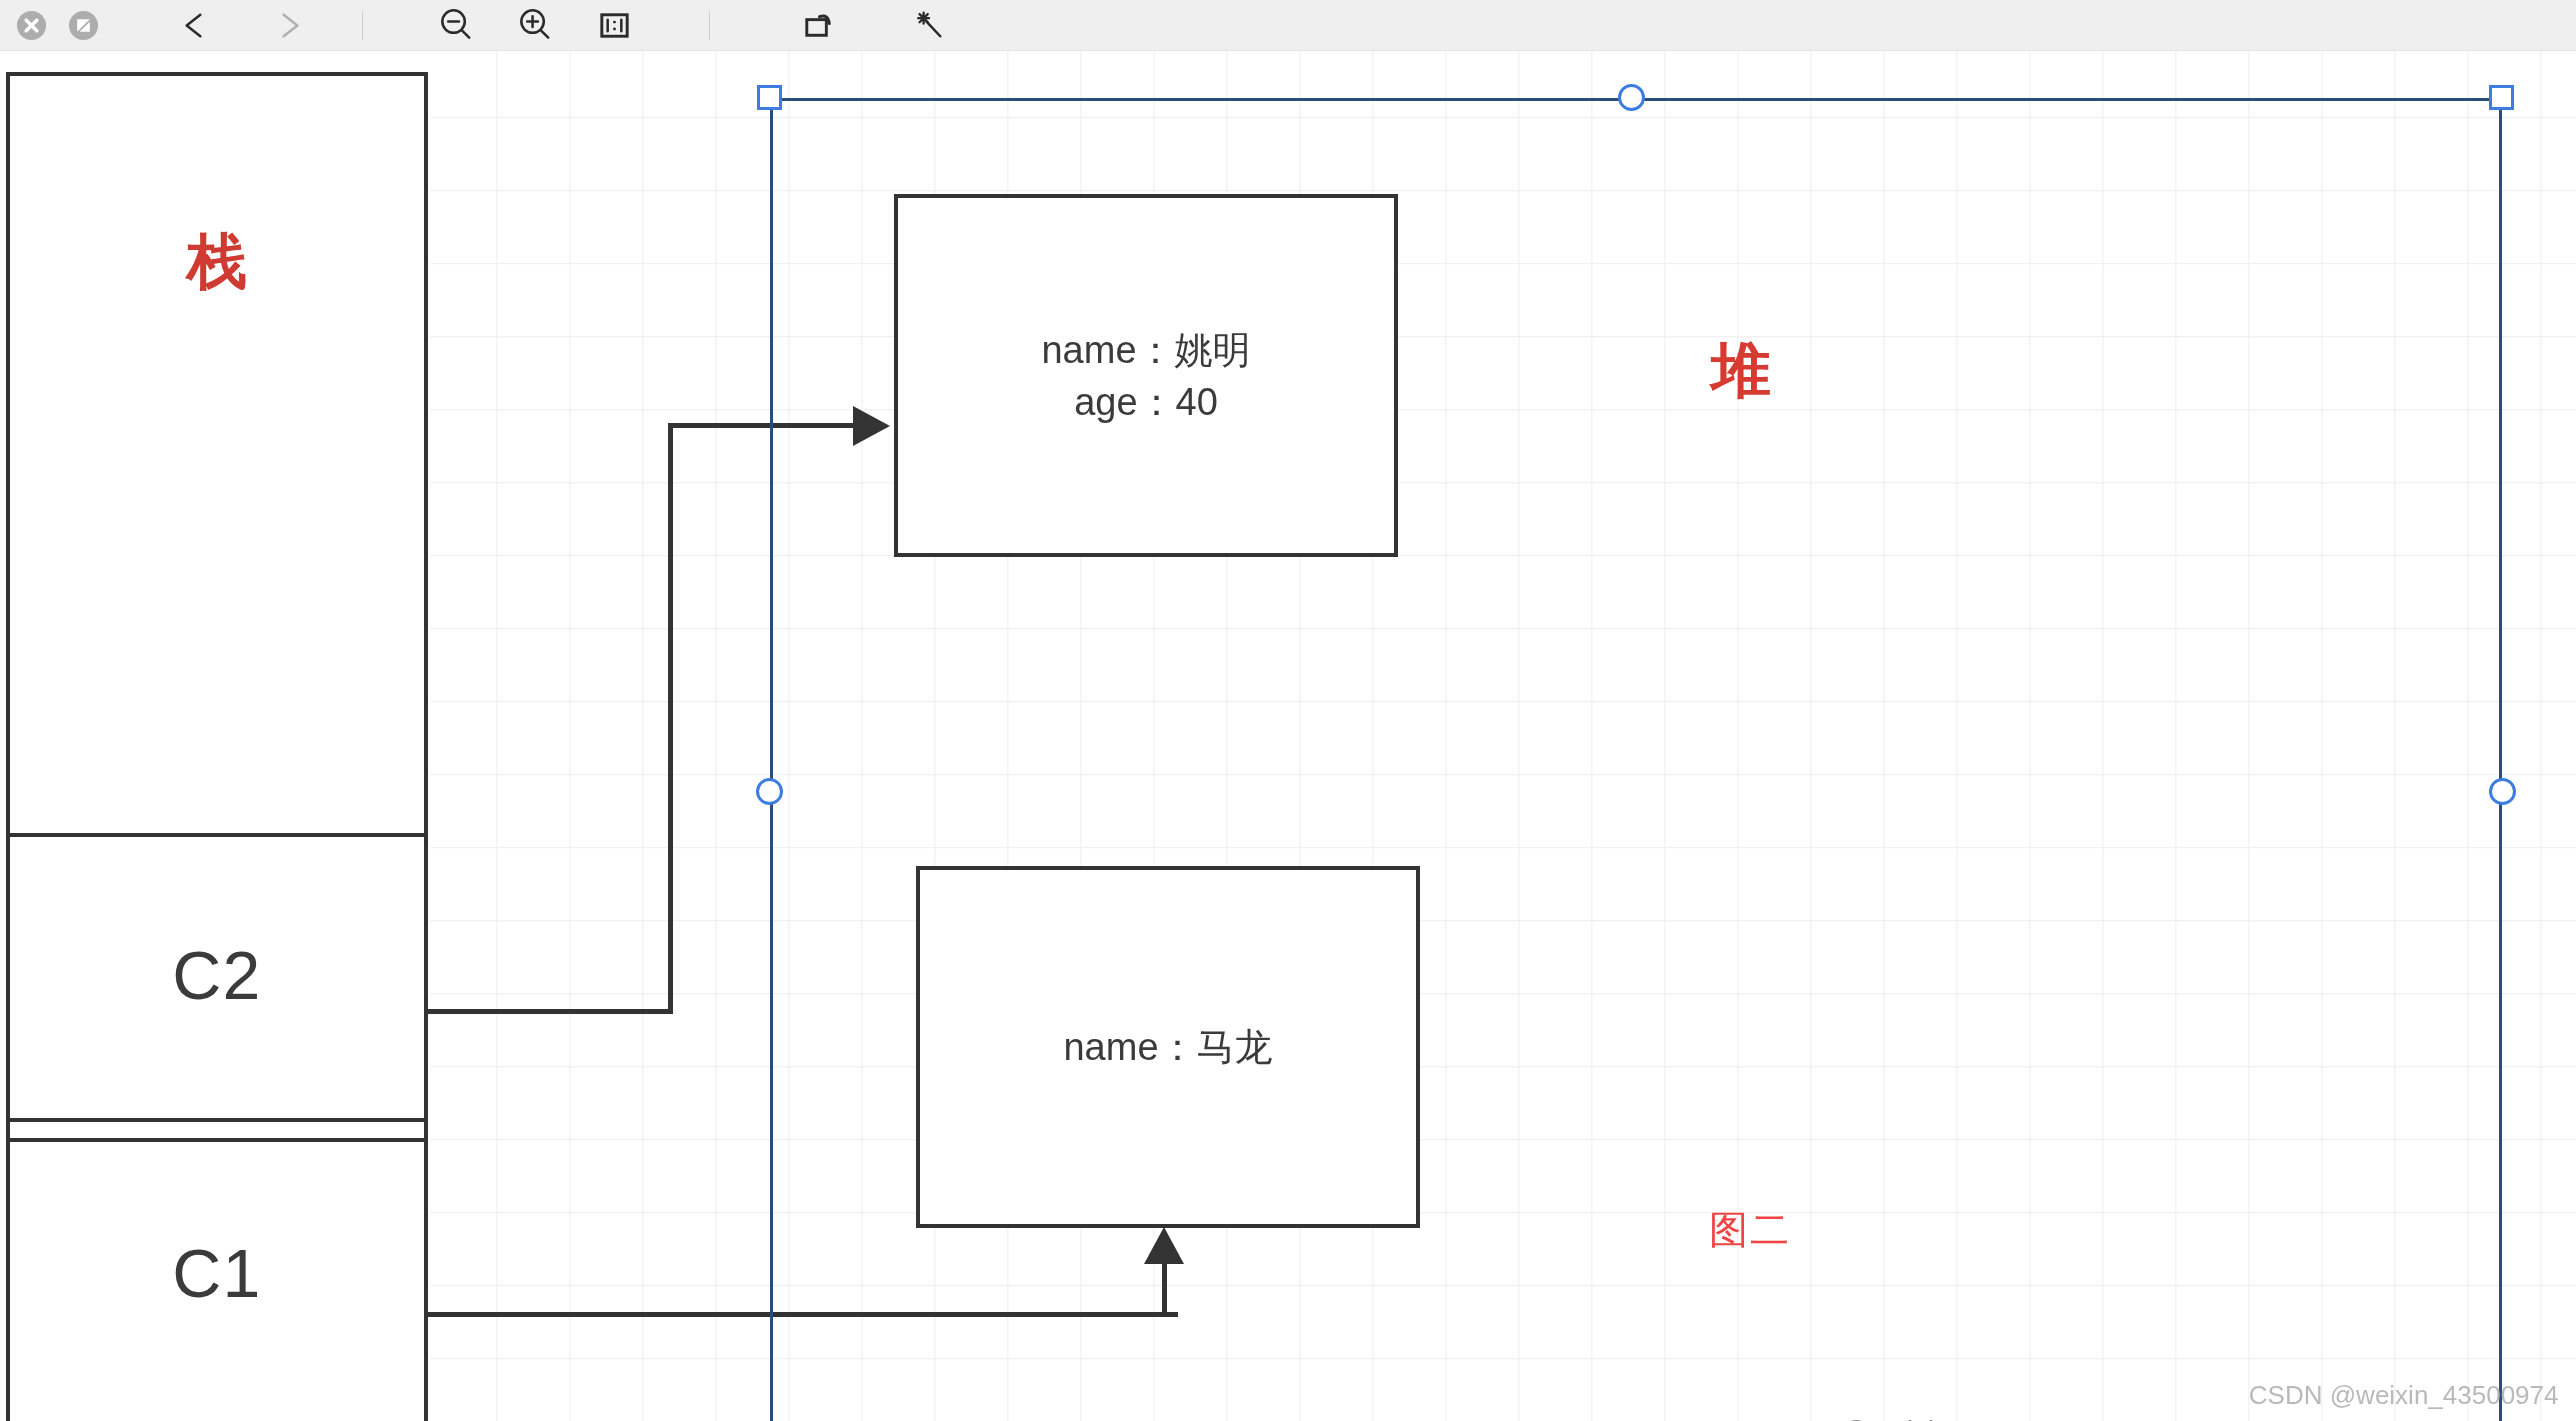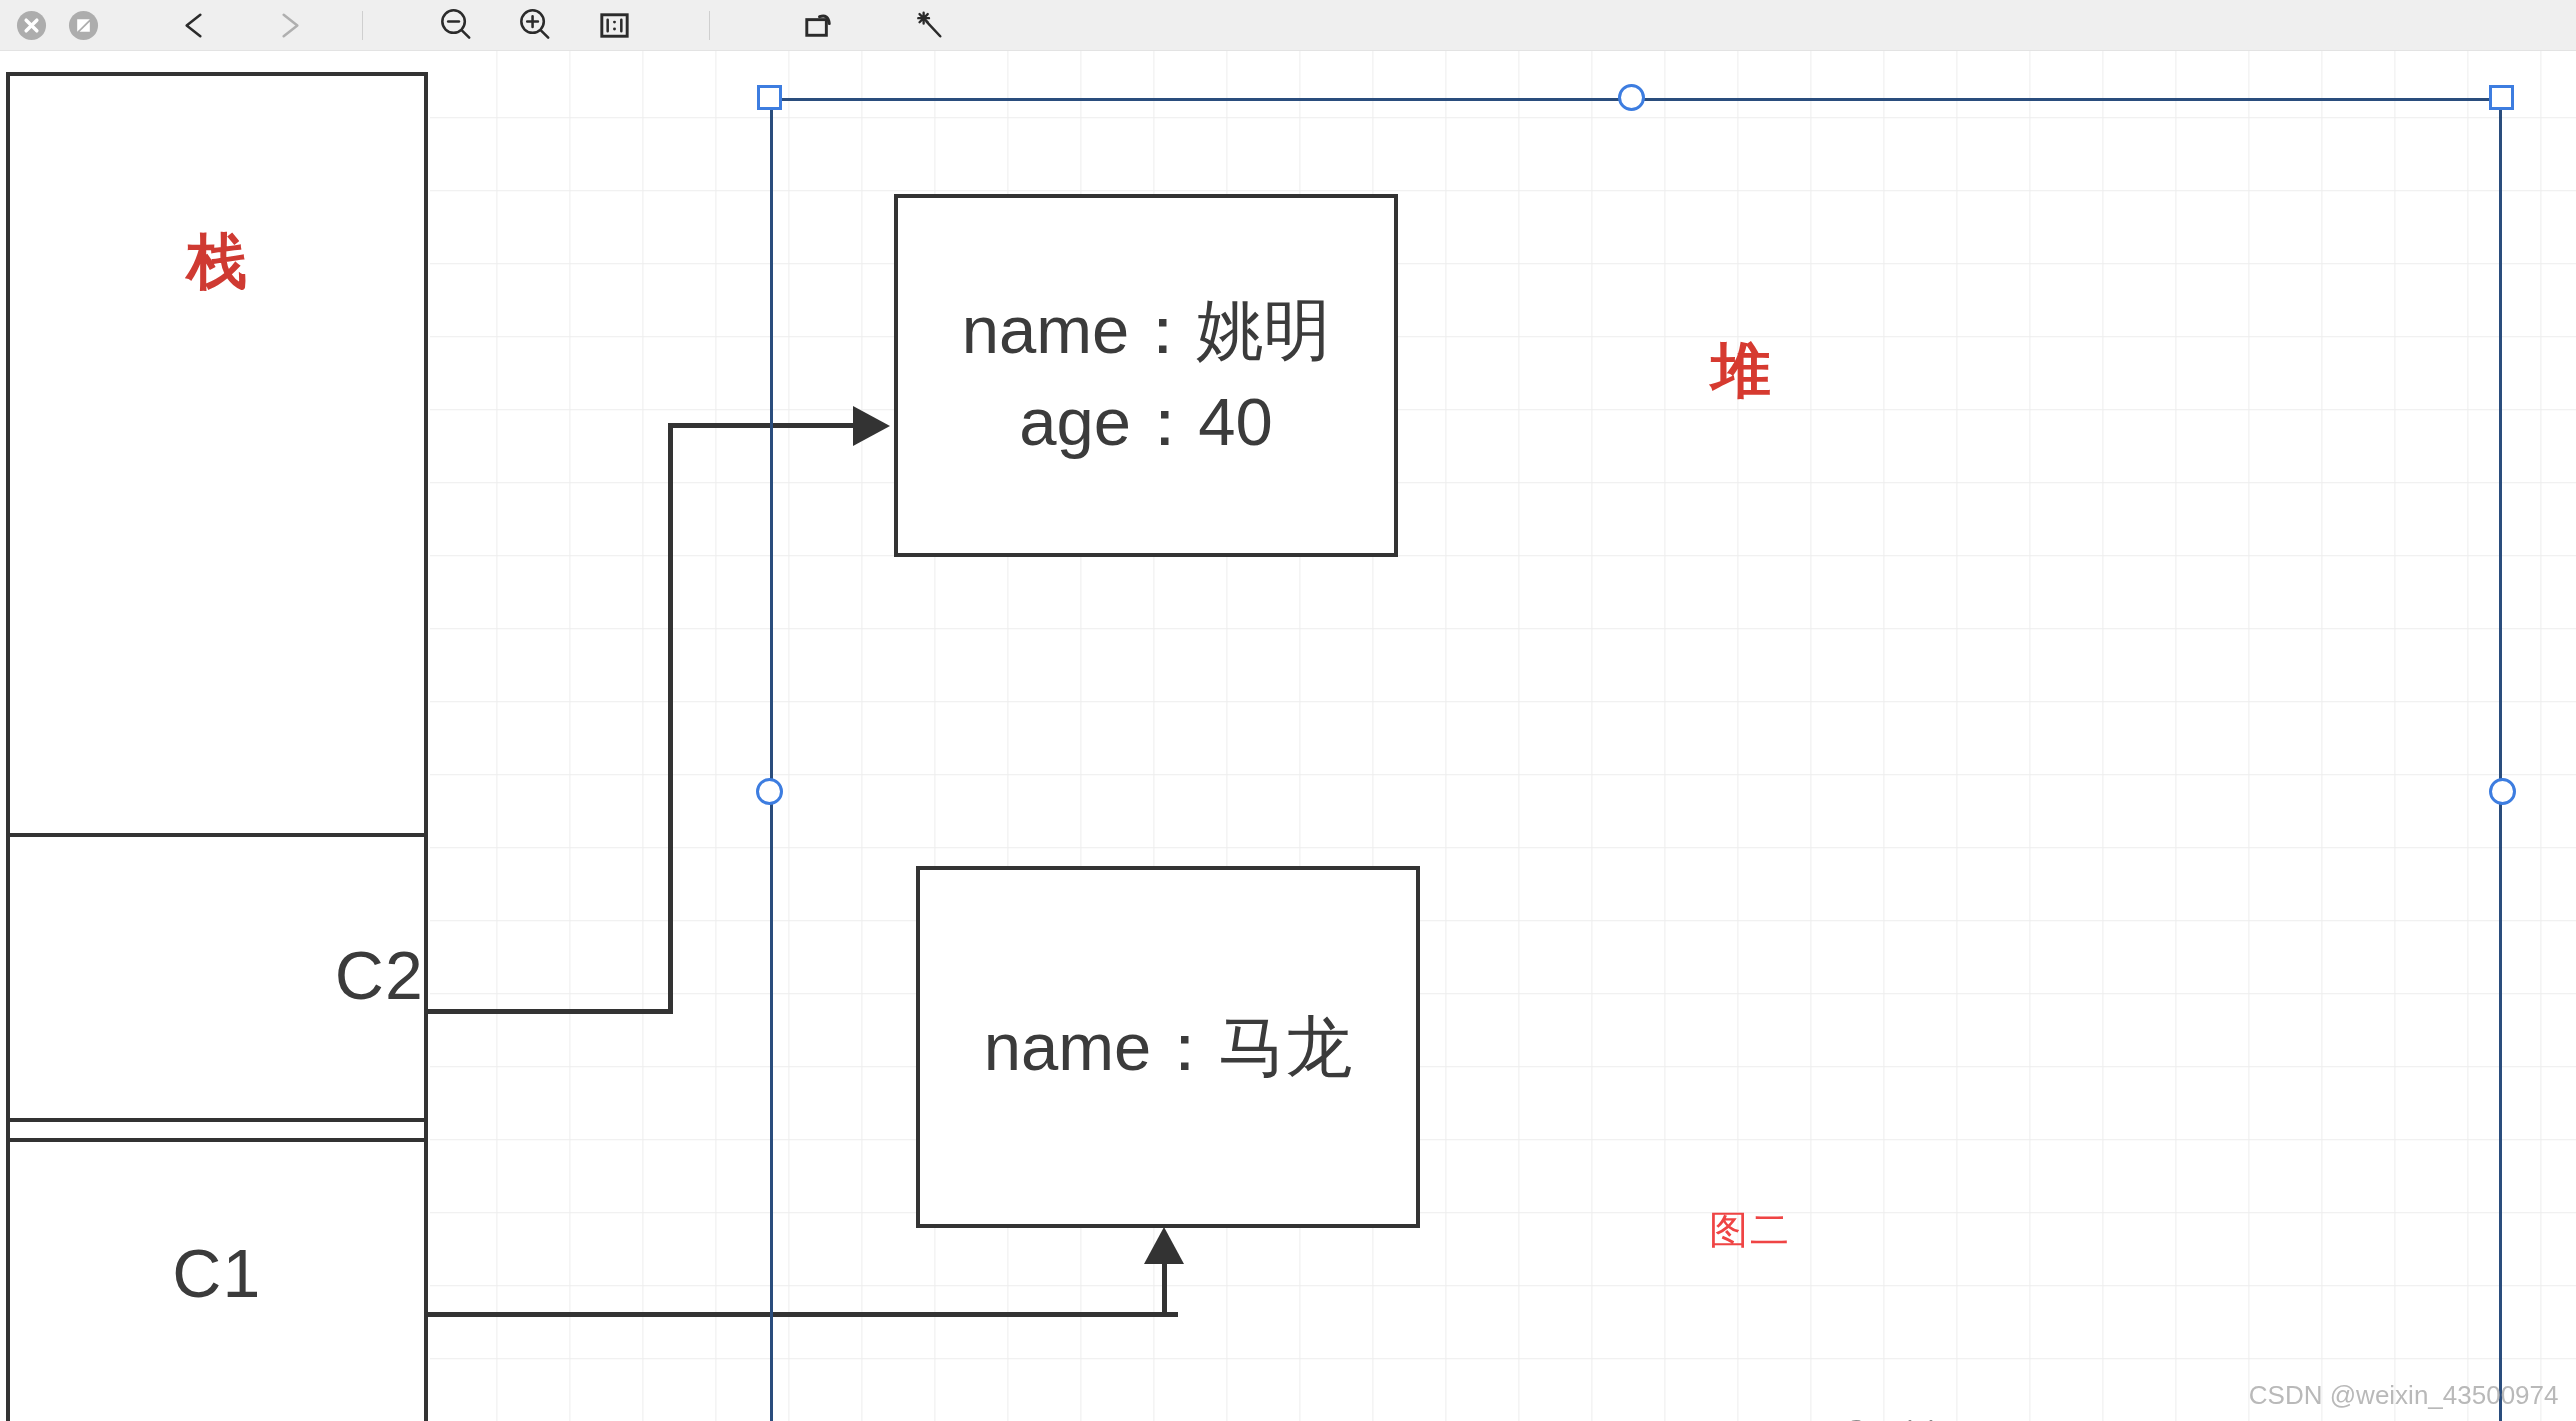--- a/index.html
+++ b/index.html
@@ -149,21 +149,21 @@
   #obj-box-2 {
     left: 916px; top: 815px;
     width: 504px; height: 362px; padding-left: 44px;
   }
   .obj-lines {
     position: absolute;
     left: 0; right: 0;
     top: 50%;
     transform: translateY(-50%);
     text-align: center;
-    font-size: 67px;
+    font-size: 38px;
     color: #3b3b3b;
     line-height: 1.38;
   }
   .obj-lines div { white-space: nowrap; }
 
   
   .conn {
     position: absolute;
     background: #333333;
   }
@@ -318,21 +318,21 @@
   <div id="canvas">
 
     <div id="grid"></div>
     <div id="grid-mask"></div>
 
     <div class="shape" id="stack-box">
       <div class="shape-label" id="stack-label-zhan">栈</div>
     </div>
 
     <div class="shape" id="stack-cell-c2">
-      <div class="shape-label cell-text" style="top:99px;text-align:right;">C2</div>
+      <div class="shape-label cell-text" style="top:99px;">C2</div>
     </div>
 
     <div class="shape" id="stack-cell-c1">
       <div class="shape-label cell-text" style="top:92px;">C1</div>
     </div>
 
     <div class="conn conn-h" style="left:428px; top:958px; width:245px;"></div>
     <div class="conn conn-v" style="left:668px; top:372px; width:4.9px; height:591px;"></div>
     <div class="conn conn-h" style="left:668px; top:372px; width:189px;"></div>
     <div class="arrow-right" style="left:853px; top:355px;"></div>

